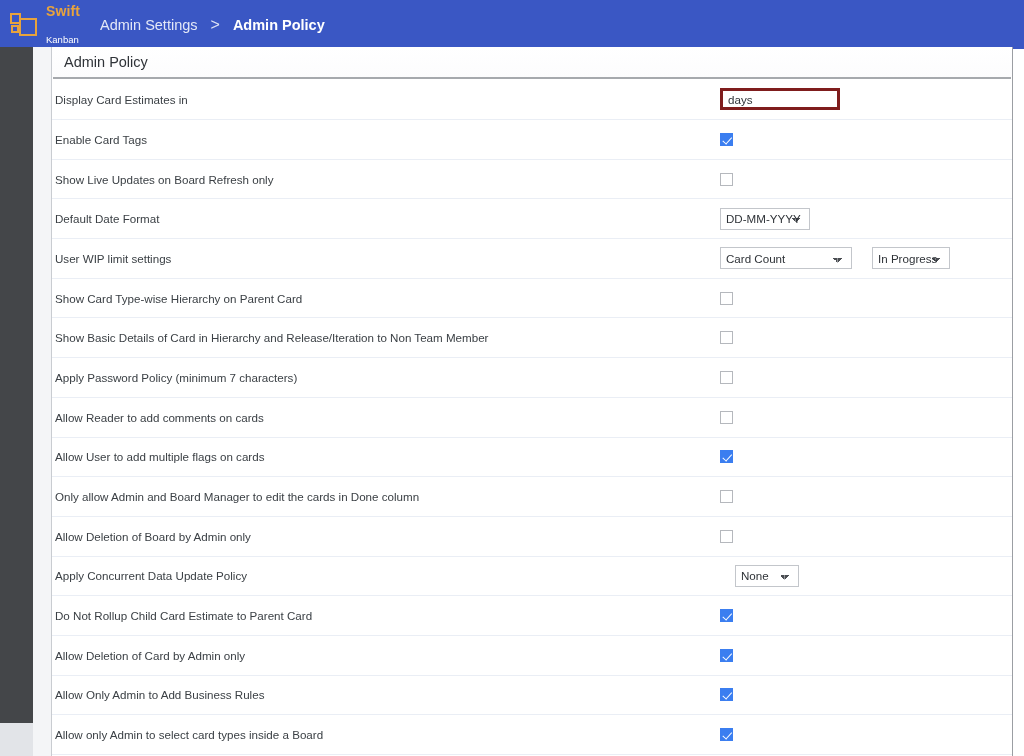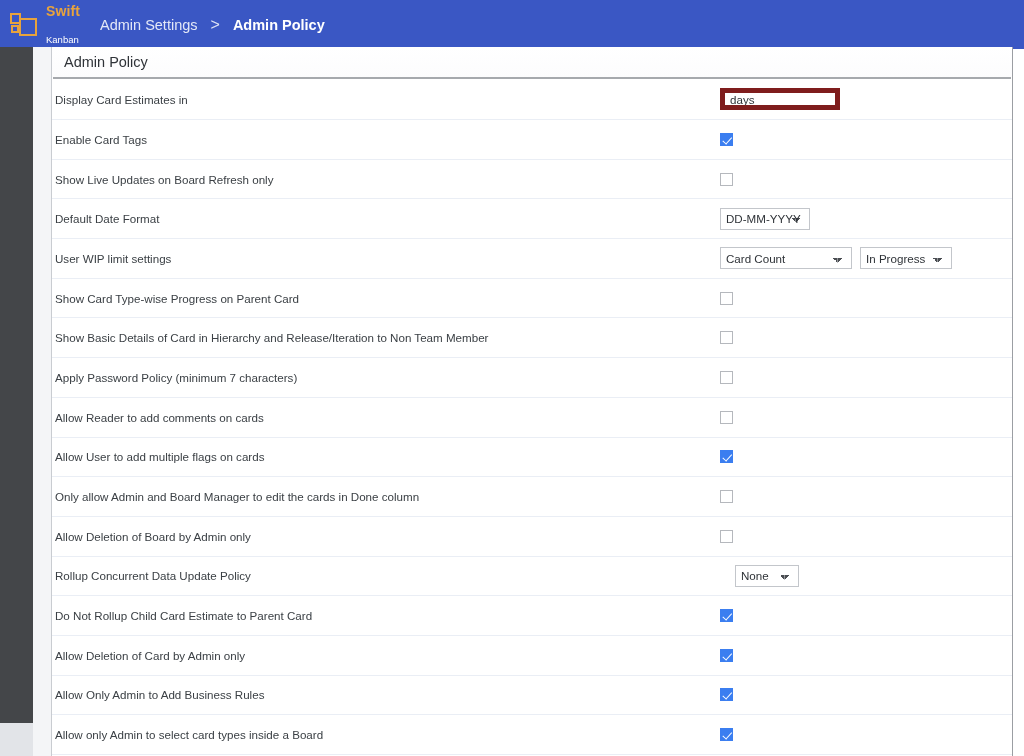--- a/index.html
+++ b/index.html
@@ -184,21 +184,21 @@
   .row-control {
     display: flex;
     align-items: center;
     flex: 1;
   }
 
   
   .txt-input {
     width: 120px;
     height: 22px;
-    border: 5px solid #7f1d1d;
+    border: 3px solid #7f1d1d;
     background: #ffffff;
     font-family: "Liberation Sans", sans-serif;
     font-size: 11.6px;
     color: #2f3338;
     padding: 0 5px;
     outline: none;
     border-radius: 0;
   }
 
   
@@ -246,21 +246,21 @@
       linear-gradient(135deg, #4a4d52 50%, transparent 50%);
     background-position:
       calc(100% - 13px) 9.5px,
       calc(100% - 8.4px) 9.5px;
     background-size: 4.6px 4.6px, 4.6px 4.6px;
     background-repeat: no-repeat;
     cursor: pointer;
   }
   .sel.w-date   { width: 90px; }
   .sel.w-wip    { width: 132px; }
-  .sel.w-column { width: 92px; margin-left: 8px; }
+  .sel.w-column { width: 78px; margin-left: 20px; }
   .sel.w-none   { width: 64px; margin-left: 15px; }
 </style>
 </head>
 <body>
 
 <div id="app">
 
   <div class="topbar">
     <div class="logo-block">
       <div class="logo-mark">
@@ -317,21 +317,21 @@
           </div>
         </div>
         <div class="row">
           <div class="row-label">User WIP limit settings</div>
           <div class="row-control">
             <select class="sel w-wip"><option>Card Count</option><option>Card Size</option></select>
             <select class="sel w-column"><option>In Progress</option><option>All Columns</option></select>
           </div>
         </div>
         <div class="row">
-          <div class="row-label">Show Card Type-wise Progress on Parent Card</div>
+          <div class="row-label">Show Card Type-wise Hierarchy on Parent Card</div>
           <div class="row-control">
             <span class="cbx" role="checkbox" aria-checked="false"></span>
           </div>
         </div>
         <div class="row">
           <div class="row-label">Show Basic Details of Card in Hierarchy and Release/Iteration to Non Team Member</div>
           <div class="row-control">
             <span class="cbx" role="checkbox" aria-checked="false"></span>
           </div>
         </div>
@@ -359,21 +359,21 @@
             <span class="cbx" role="checkbox" aria-checked="false"></span>
           </div>
         </div>
         <div class="row">
           <div class="row-label">Allow Deletion of Board by Admin only</div>
           <div class="row-control">
             <span class="cbx" role="checkbox" aria-checked="false"></span>
           </div>
         </div>
         <div class="row">
-          <div class="row-label">Rollup Concurrent Data Update Policy</div>
+          <div class="row-label">Apply Concurrent Data Update Policy</div>
           <div class="row-control">
             <select class="sel w-none"><option>None</option><option>Warn</option><option>Block</option></select>
           </div>
         </div>
         <div class="row">
           <div class="row-label">Do Not Rollup Child Card Estimate to Parent Card</div>
           <div class="row-control">
             <span class="cbx on" role="checkbox" aria-checked="true"></span>
           </div>
         </div>

